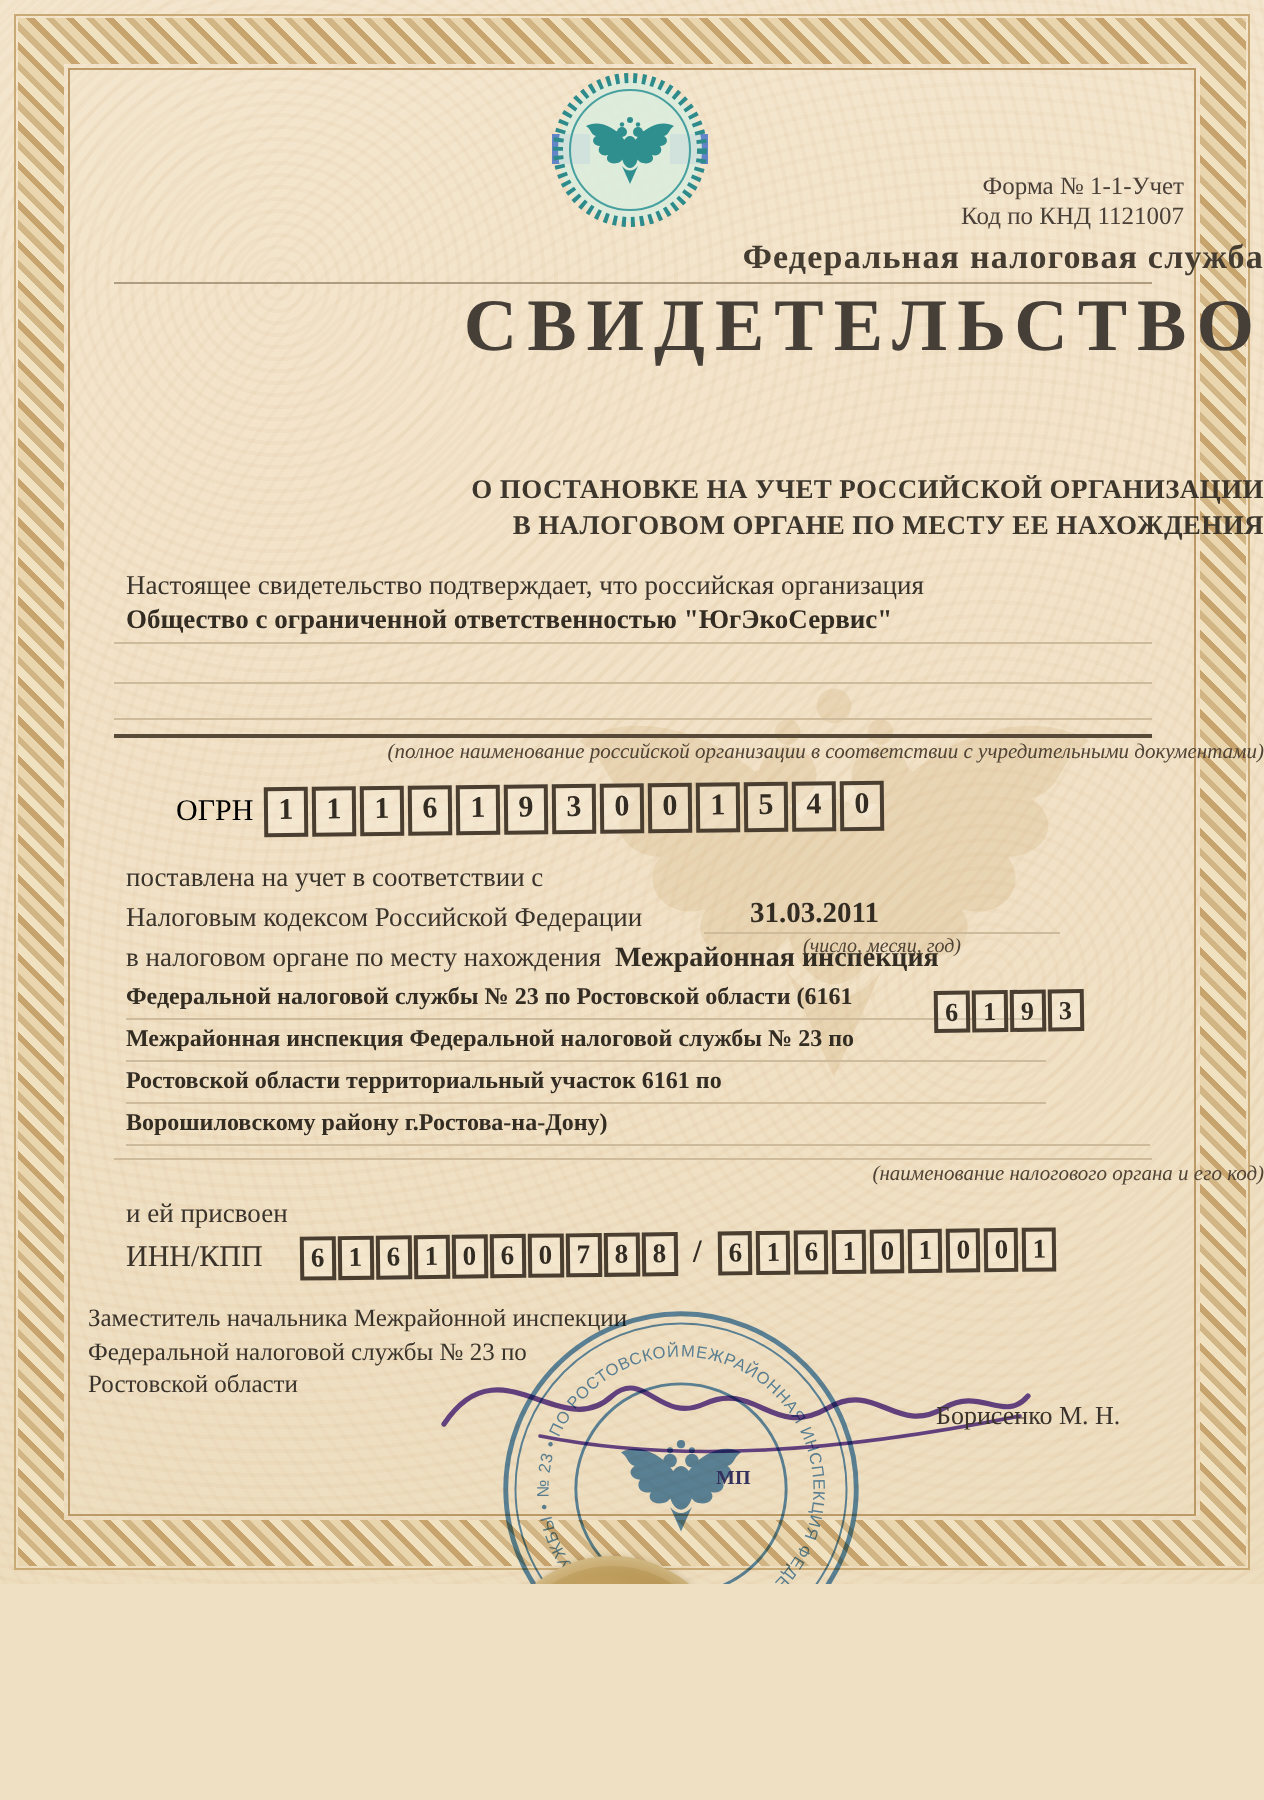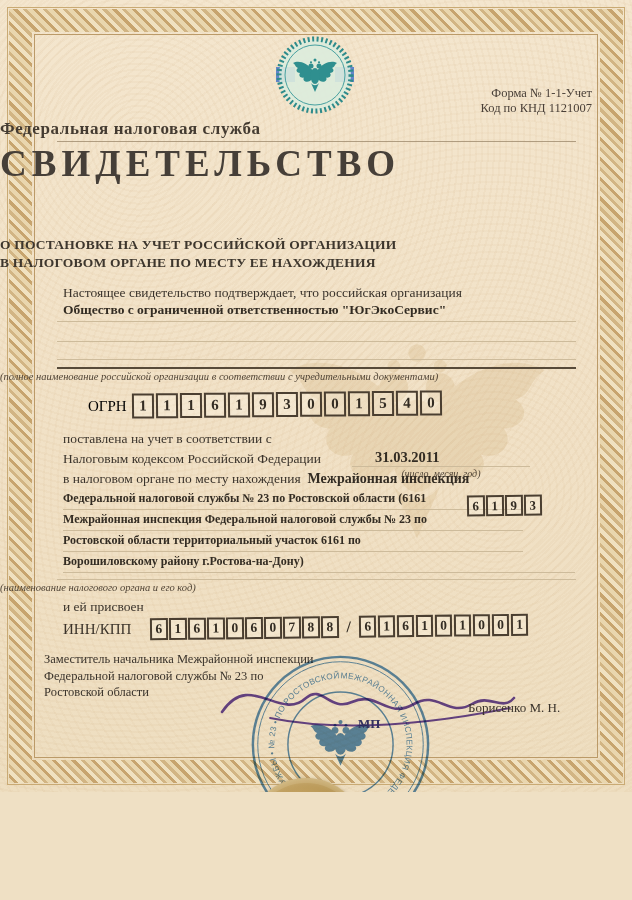--- a/index.html
+++ b/index.html
@@ -18,21 +18,21 @@
     overflow:hidden;
   }
   
   .frame-outline{position:absolute;inset:7px;border:1px solid #c9aa74;pointer-events:none;}
   .frame{position:absolute;inset:9px;border:23px solid transparent;
     border-image:repeating-linear-gradient(45deg,#e9d6ae 0 4px,#c7a46e 4px 7px,#f0e1c0 7px 11px,#d2b584 11px 14px) 23;
     pointer-events:none;}
   .frame-line{position:absolute;inset:34px;border:1px solid #bb9a68;pointer-events:none;}
 
   .abs{position:absolute;}
-  .center{text-align:left;width:100%;left:0;}
+  .center{text-align:right;width:100%;left:0;}
 
   .watermark{opacity:0.14;}
   .form-labels{right:40px;top:86px;text-align:right;font-size:12.5px;line-height:15px;color:#4a4038;}
   .agency{top:119px;font-size:17px;font-weight:bold;letter-spacing:0.6px;color:#443b31;}
   .rule-top{top:141px;left:57px;width:519px;height:1px;background:#9a8668;opacity:0.75;}
   .doc-title{top:142px;font-size:37px;font-weight:bold;letter-spacing:5px;color:#463f38;}
   .subtitle{top:236px;font-size:13.5px;font-weight:bold;line-height:18px;color:#3d362d;letter-spacing:0.2px;}
 
   .bodyline{left:63px;font-size:13.5px;color:#3a332b;}
   .boldline{font-weight:bold;color:#332c23;}
@@ -48,21 +48,21 @@
   }
   .cell.ogrn-c{width:22px;height:25px;font-size:15px;}
   .cell.inn-c{width:17.5px;height:22px;font-size:13.5px;}
   .cell.code-c{width:17.5px;height:21px;font-size:13px;}
 
   .date-val{font-weight:bold;font-size:14.5px;color:#332c23;}
   .auth-row{left:63px;width:460px;font-size:12px;border-bottom:1px solid #cdbb9b;padding-bottom:3px;white-space:nowrap;}
 
   .official{left:44px;top:651px;font-size:12.5px;line-height:16.5px;color:#3a332b;}
   .sig-name{left:468px;top:700px;font-size:13px;color:#3a332b;}
-  .mp{left:358px;top:716px;font-size:13px;font-weight:bold;color:#33305e;}
+  .mp{left:358px;top:734px;font-size:10px;font-weight:bold;color:#33305e;}
   .stamp{left:248px;top:652px;mix-blend-mode:multiply;opacity:0.82;}
   .signature{left:210px;top:660px;mix-blend-mode:multiply;opacity:0.92;}
   .gold-seal{
     left:246px;top:778px;width:120px;height:120px;border-radius:50%;
     background:radial-gradient(circle at 38% 32%, #c9a96a 0%, #b3914f 55%, #9d7c42 100%);
     box-shadow:inset 0 0 0 5px rgba(255,244,214,0.12), inset 0 2px 8px rgba(255,245,220,0.35), 0 1px 4px rgba(110,84,40,0.4);
     display:flex;align-items:center;justify-content:center;
   }
   .series-row{left:368px;top:831px;display:flex;align-items:baseline;}
   .series-label{font-size:18px;font-weight:bold;color:#4d3c2c;}

